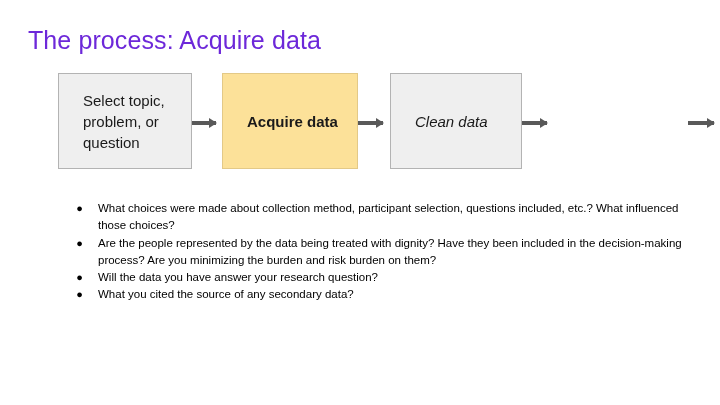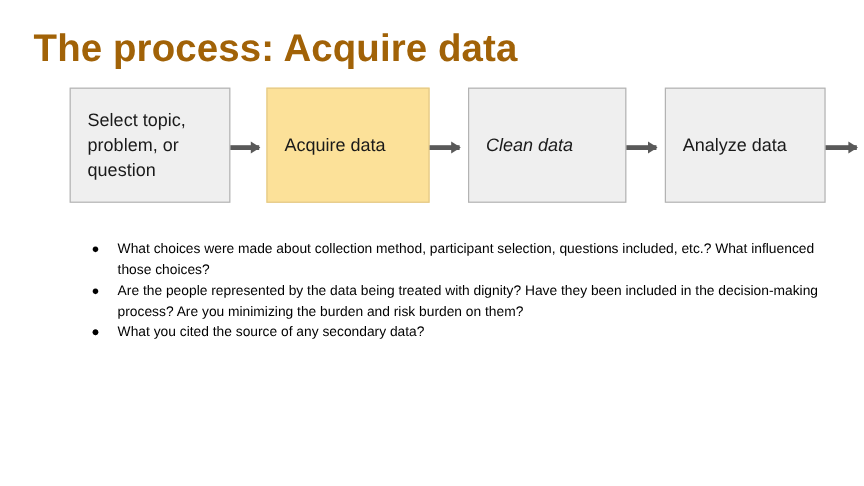--- a/index.html
+++ b/index.html
@@ -14,24 +14,24 @@
     overflow: hidden;
     font-family: "Liberation Sans", sans-serif;
     color: #000000;
   }
 
   
   #slide-title {
     position: absolute;
     left: 28px;
     top: 25px;
-    font-size: 32px;
+    font-size: 25px;
     line-height: 30px;
-    font-weight: 700;
-    color: #a16207;
+    font-weight: 400;
+    color: #6d28d9;
     white-space: nowrap;
     letter-spacing: 0.1px;
   }
 
   
   #process-flow {
     position: absolute;
     left: 0;
     top: 73px;
     width: 720px;
@@ -43,23 +43,24 @@
     height: 96px;
     box-sizing: border-box;
     border: 1px solid #b3b3b3;
     background: #efefef;
     display: flex;
     align-items: center;
   }
   .flow-box.accent {
     background: #fce199;
     border: 1px solid #e3c987;
+    font-weight: bold;
   }
   .flow-label {
-    padding-left: 14px;
+    padding-left: 24px;
     padding-right: 8px;
     font-size: 15px;
     line-height: 21px;
     color: #1a1a1a;
   }
   .flow-box-1 { left: 58px;  width: 134px; }
   .flow-box-2 { left: 222px; width: 136px; }
   .flow-box-3 { left: 390px; width: 132px; font-style: italic; }
   .flow-box-4 { left: 554px; width: 134px; }
 
@@ -127,41 +128,39 @@
   <div class="flow-box flow-box-2 accent">
     <span class="flow-label">Acquire data</span>
   </div>
   <div class="flow-arrow arrow-2"></div>
 
   <div class="flow-box flow-box-3">
     <span class="flow-label">Clean data</span>
   </div>
   <div class="flow-arrow arrow-3"></div>
 
-  <div class="flow-box flow-box-4">
-    <span class="flow-label">Analyze data</span>
-  </div>
   <div class="flow-arrow arrow-4"></div>
 
 </div>
 
 <div id="bullet-list">
 
   <div class="bullet-item">
     <span class="bullet-marker">●</span>
     <span>What choices were made about collection method, participant selection, questions included, etc.? What influenced those choices?</span>
   </div>
 
   <div class="bullet-item">
     <span class="bullet-marker">●</span>
     <span>Are the people represented by the data being treated with dignity? Have they been included in the decision-making process? Are you minimizing the burden and risk burden on them?</span>
   </div>
 
   <div class="bullet-item">
     <span class="bullet-marker">●</span>
+    <span>Will the data you have answer your research question?</span>
   </div>
 
   <div class="bullet-item">
     <span class="bullet-marker">●</span>
     <span>What you cited the source of any secondary data?</span>
   </div>
 
 </div>
 
 </body></html>

